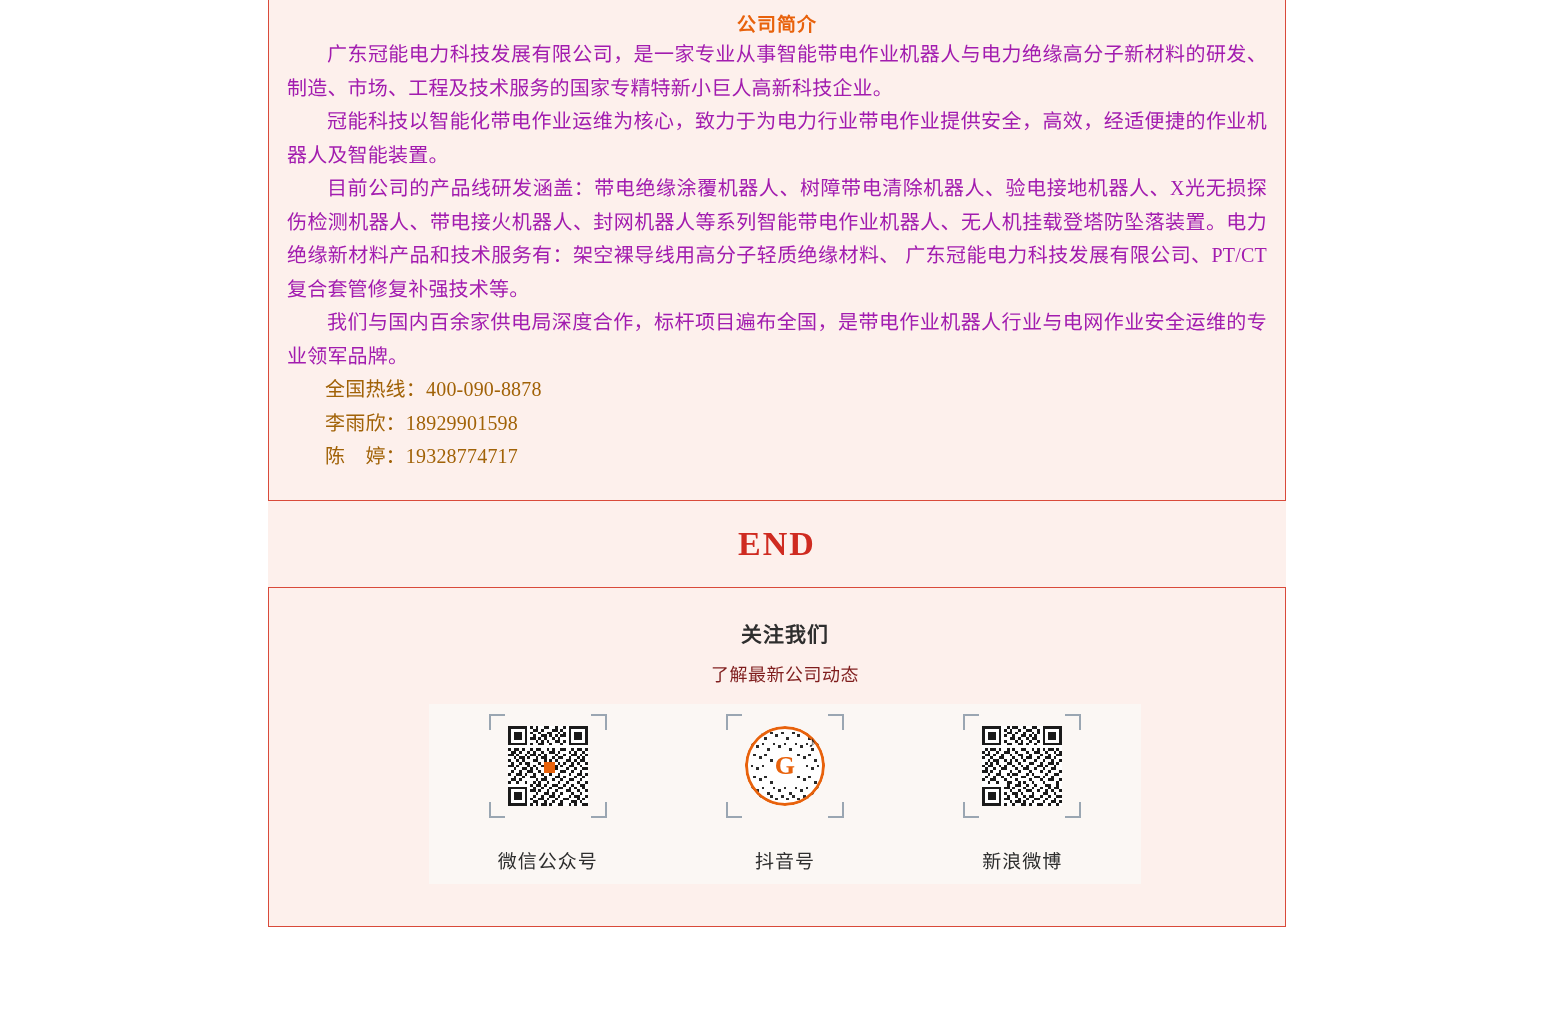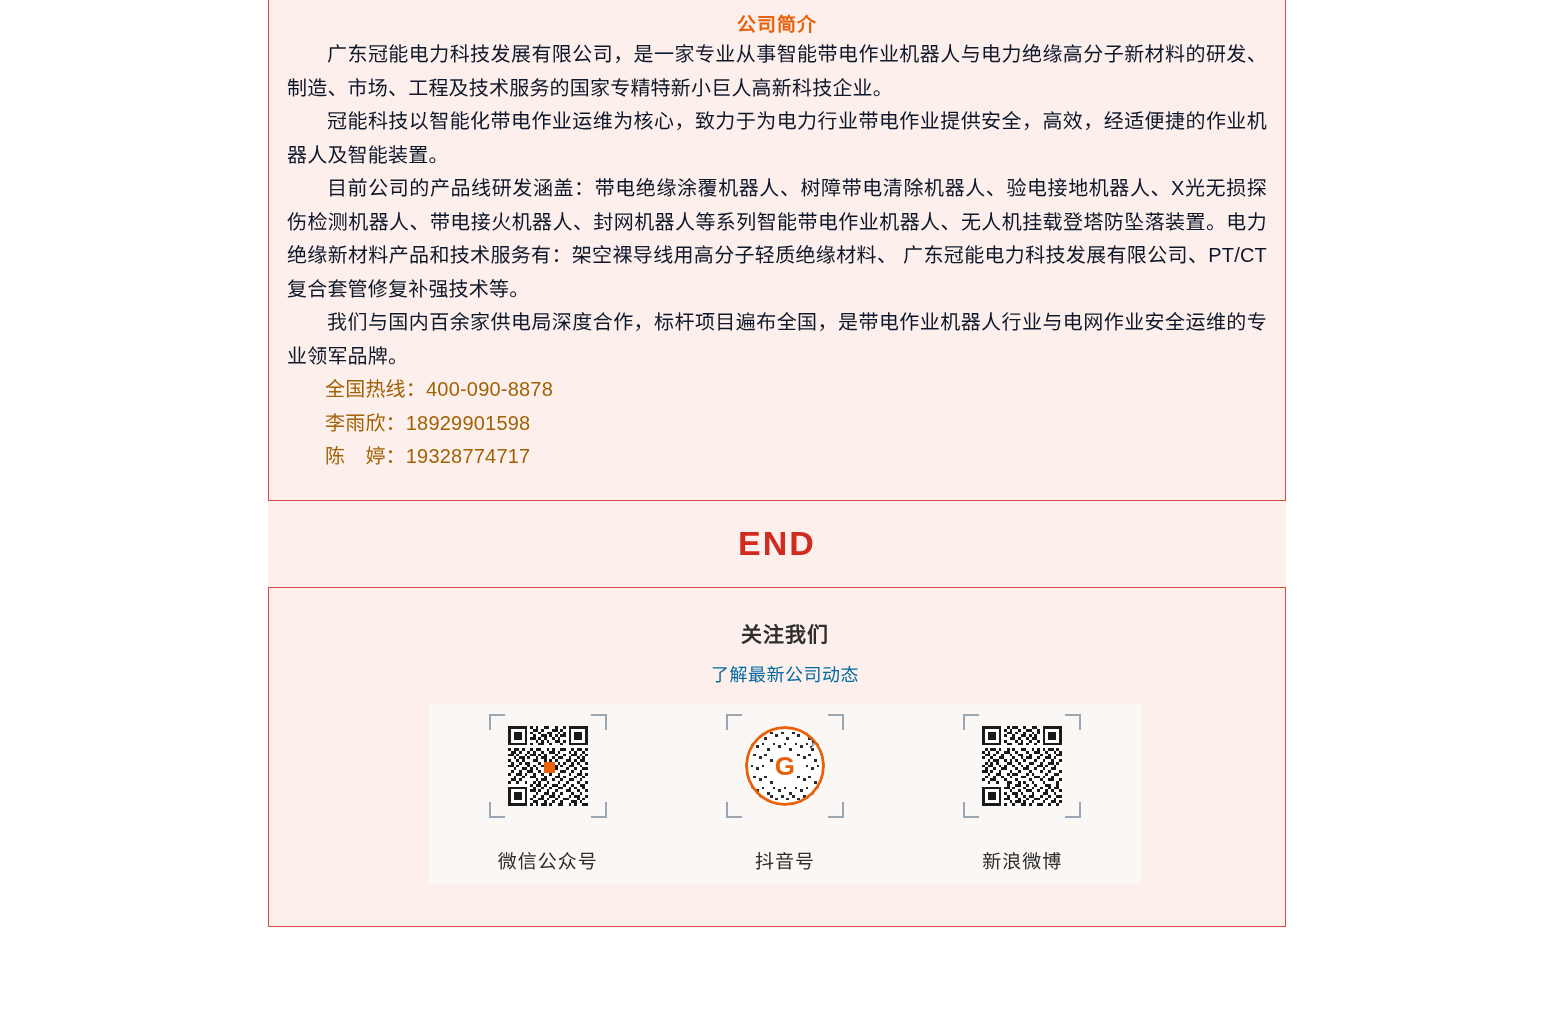--- a/index.html
+++ b/index.html
@@ -11,20 +11,21 @@
     width: 1552px;
     height: 1020px;
     font-family: "Liberation Sans", "DejaVu Sans", sans-serif;
     color: #333333;
     overflow: hidden;
   }
   .page {
     position: relative;
     width: 1536px;
     height: 1020px;
+    font-family: Liberation Serif, serif;
   }
   .content-col {
     position: absolute;
     left: 268px;
     top: 0;
     width: 1018px;
   }
 
   
   .about-card {
@@ -49,21 +50,21 @@
     color: #d94a3a;
     font-weight: bold;
     font-size: 19px;
     letter-spacing: 0.5px;
     margin: 7px 0 14px 0;
     line-height: 24px;
   }
   .para {
     font-size: 20px;
     line-height: 33.5px;
-    color: #0f172a;
+    color: #a21caf;
     margin: 0 0 0 0;
     text-indent: 2em;
     text-align: justify;
     padding: 0 2px;
     letter-spacing: 0.2px;
   }
   .contact-line {
     font-size: 20px;
     line-height: 33.5px;
     color: #a16207;
@@ -99,21 +100,21 @@
     text-align: center;
     font-weight: bold;
     font-size: 21px;
     color: #2e2e2e;
     letter-spacing: 1px;
     margin: 0 0 8px 0;
   }
   .follow-sub {
     text-align: center;
     font-size: 18px;
-    color: #0369a1;
+    color: #7f1d1d;
     letter-spacing: 0.5px;
     margin: 12px 0 18px 0;
   }
   .qr-panel {
     background: #fbf7f4;
     margin: 0 auto;
     width: 712px;
     height: 180px;
     display: flex;
     align-items: center;

